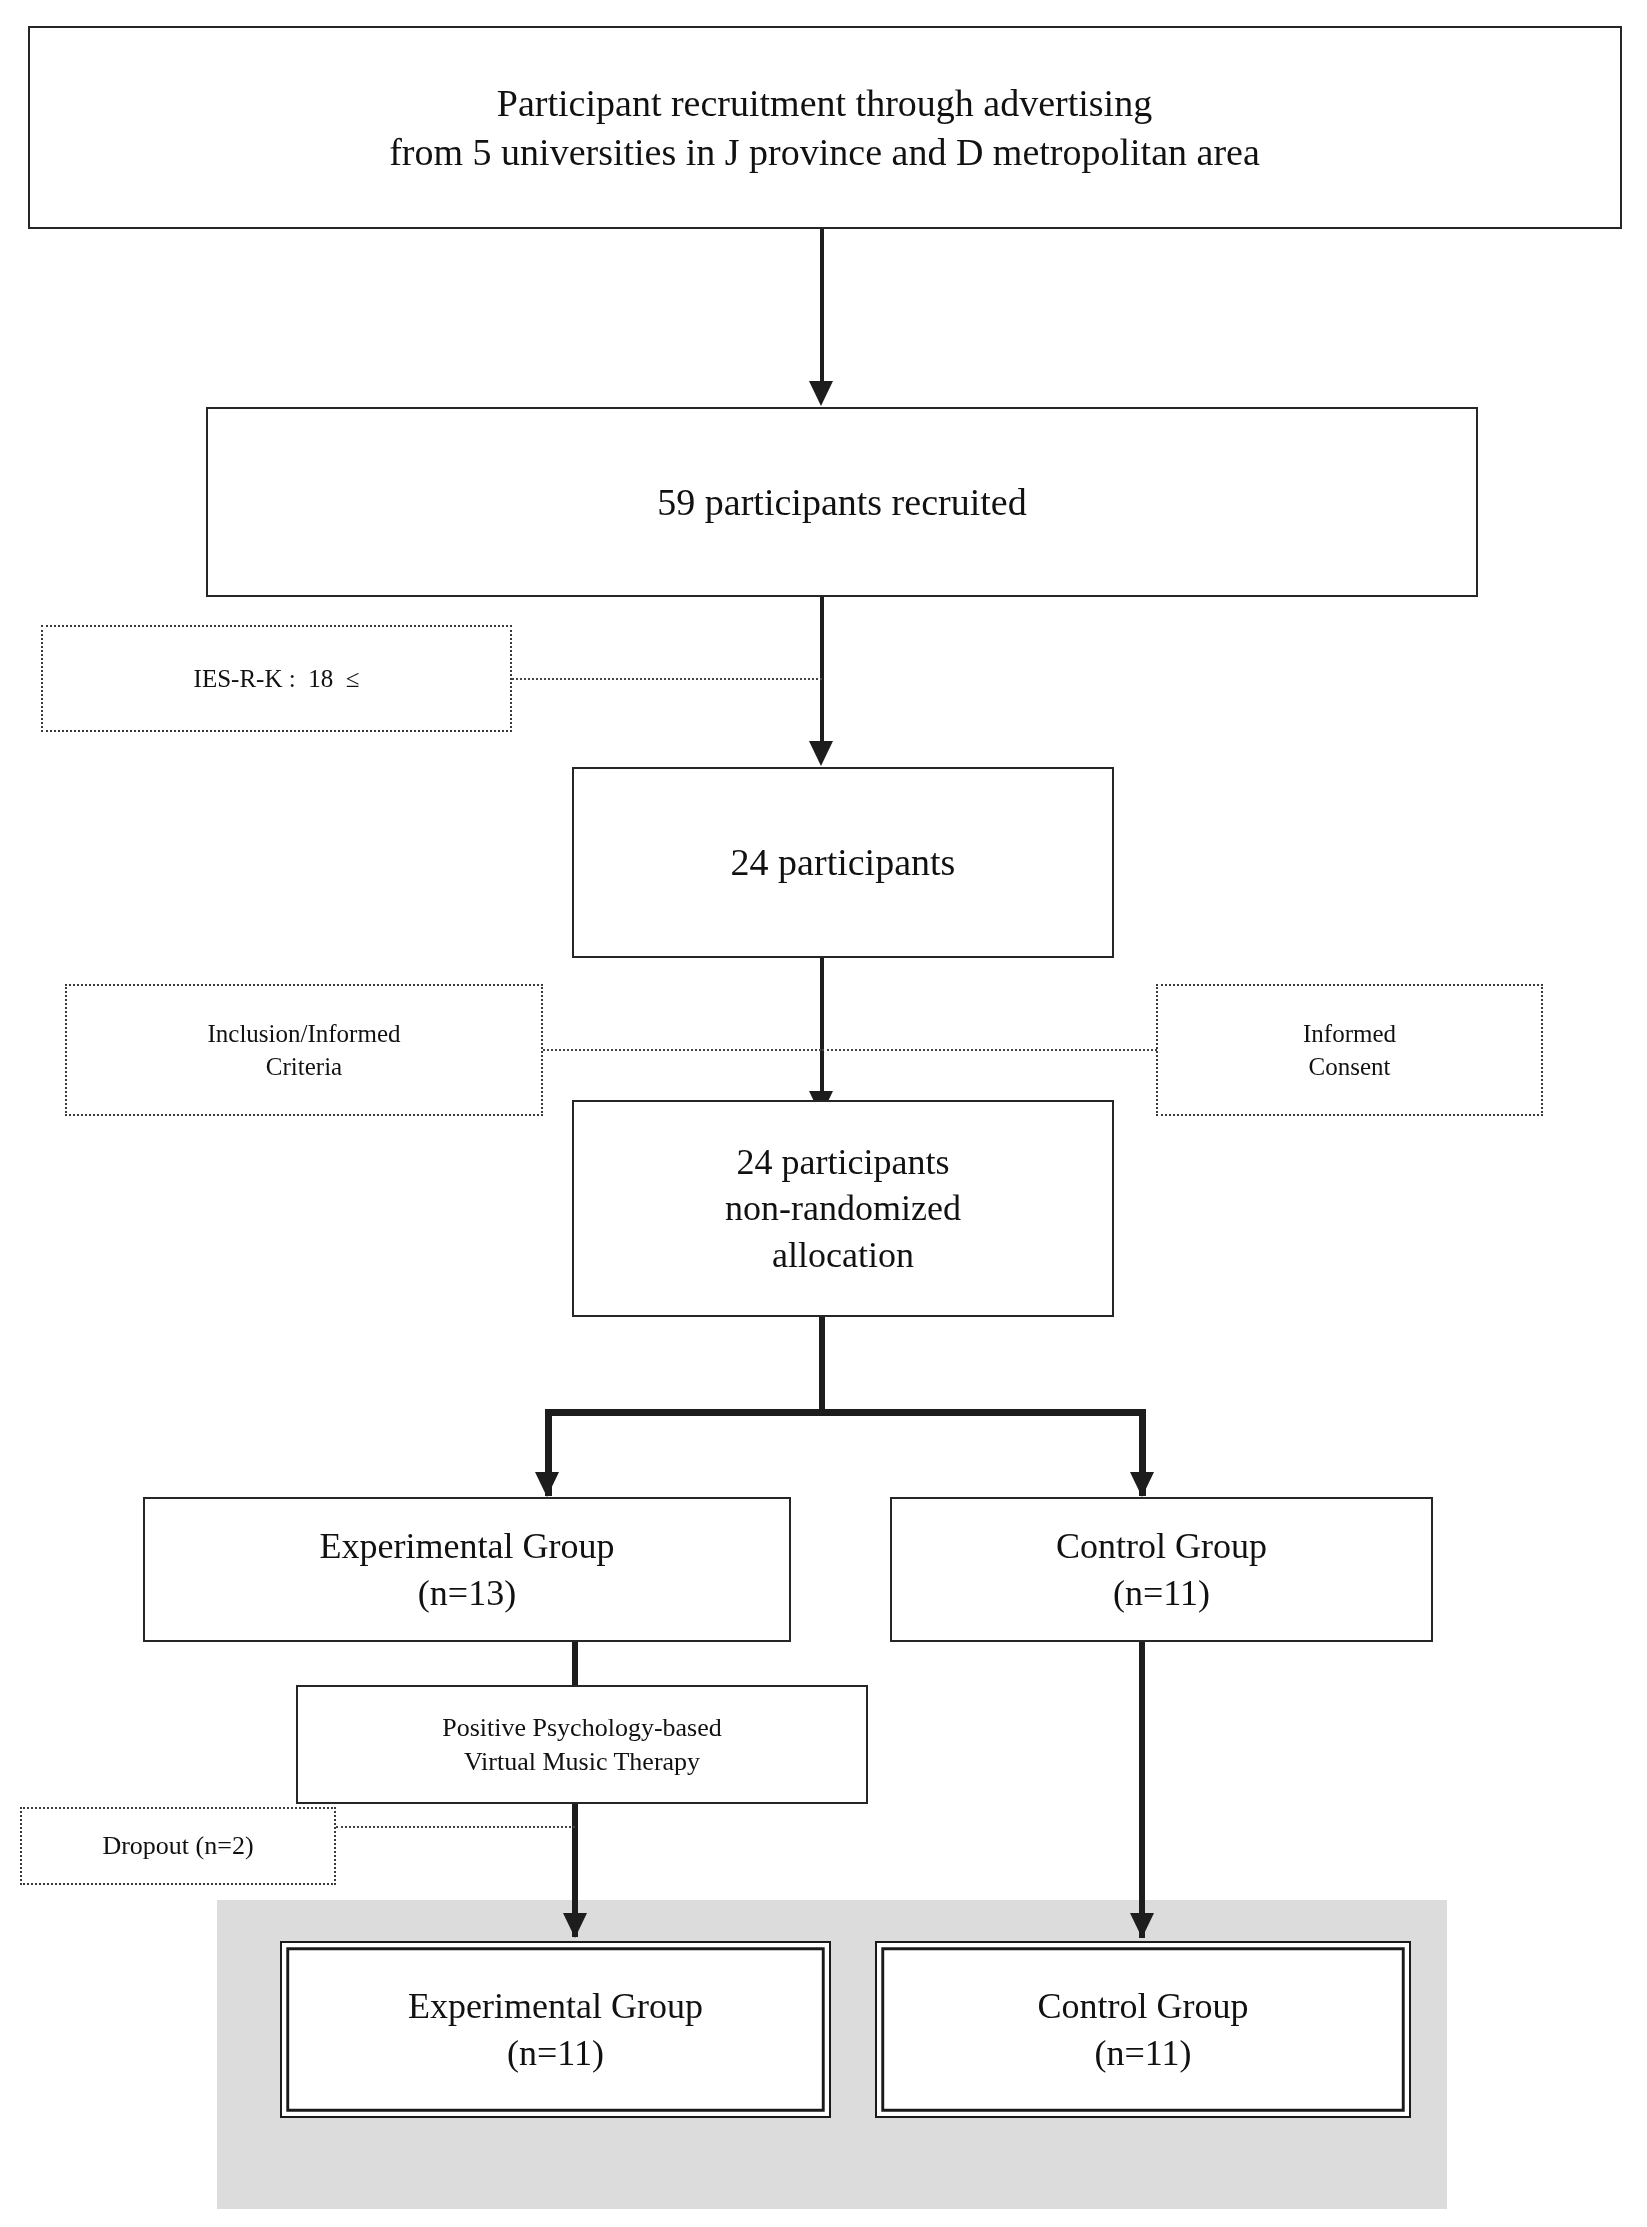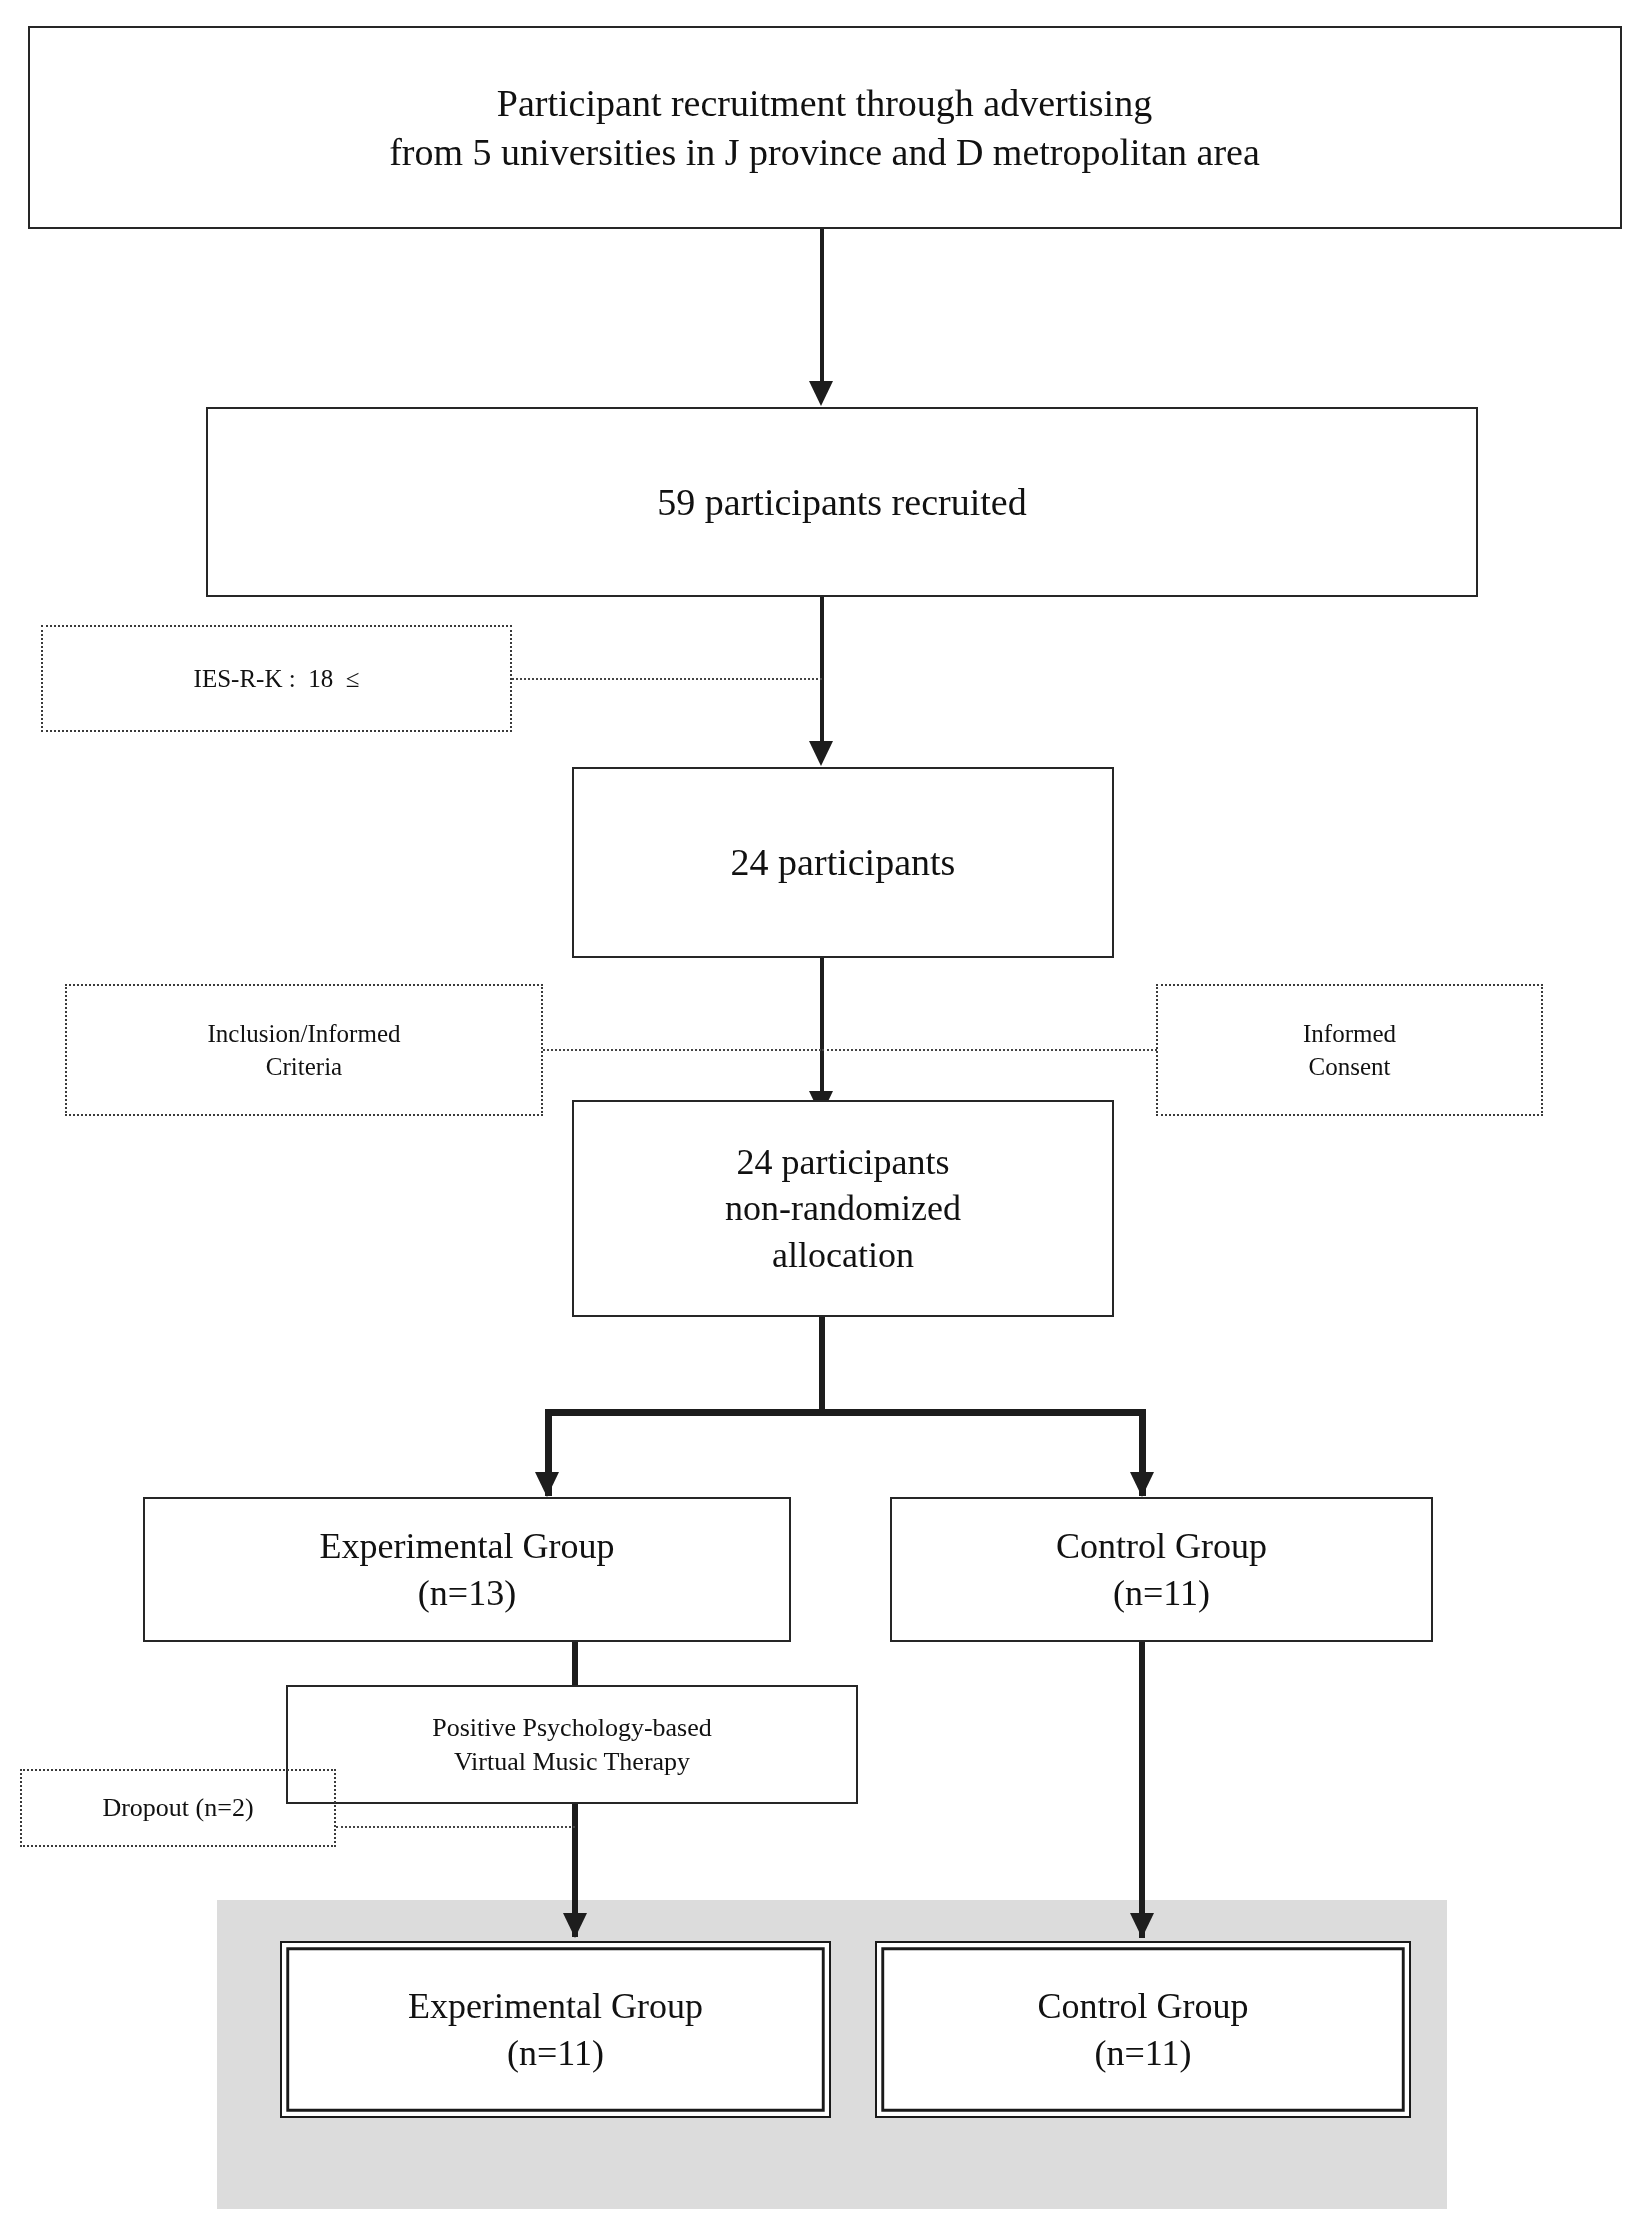--- a/index.html
+++ b/index.html
@@ -178,34 +178,34 @@
 
   <div class="box t-lg" style="left:890px; top:1497px; width:543px; height:145px;">
     <span class="lines">
       <span class="ln">Control Group</span>
       <span class="ln">(n=11)</span>
     </span>
   </div>
 
   <div class="vline" style="left:572px; top:1642px; width:5.8px; height:45px;"></div>
 
-  <div class="box t-xs" style="left:286px; top:1685px; width:572px; height:119px;">
+  <div class="box t-xs" style="left:296px; top:1685px; width:572px; height:119px;">
     <span class="lines">
       <span class="ln">Positive Psychology-based</span>
       <span class="ln">Virtual Music Therapy</span>
     </span>
   </div>
 
   <div class="vline" style="left:572px; top:1804px; width:5.8px; height:133px;"></div>
   <div class="arrowhead" style="left:563px; top:1913px;"></div>
 
   <div class="vline" style="left:1139px; top:1642px; width:5.8px; height:296px;"></div>
   <div class="arrowhead" style="left:1130px; top:1913px;"></div>
 
-  <div class="dotbox t-xs" style="left:20px; top:1769px; width:316px; height:78px;text-align:center;">
+  <div class="dotbox t-xs" style="left:20px; top:1807px; width:316px; height:78px;text-align:center;">
     <span class="lines">
       <span class="ln">Dropout (n=2)</span>
     </span>
   </div>
   <div class="dotline-h" style="left:336px; top:1826px; width:239px;"></div>
 
   <div class="box box-double t-lg" style="left:280px; top:1941px; width:551px; height:177px;">
     <span class="lines">
       <span class="ln">Experimental Group</span>
       <span class="ln">(n=11)</span>

